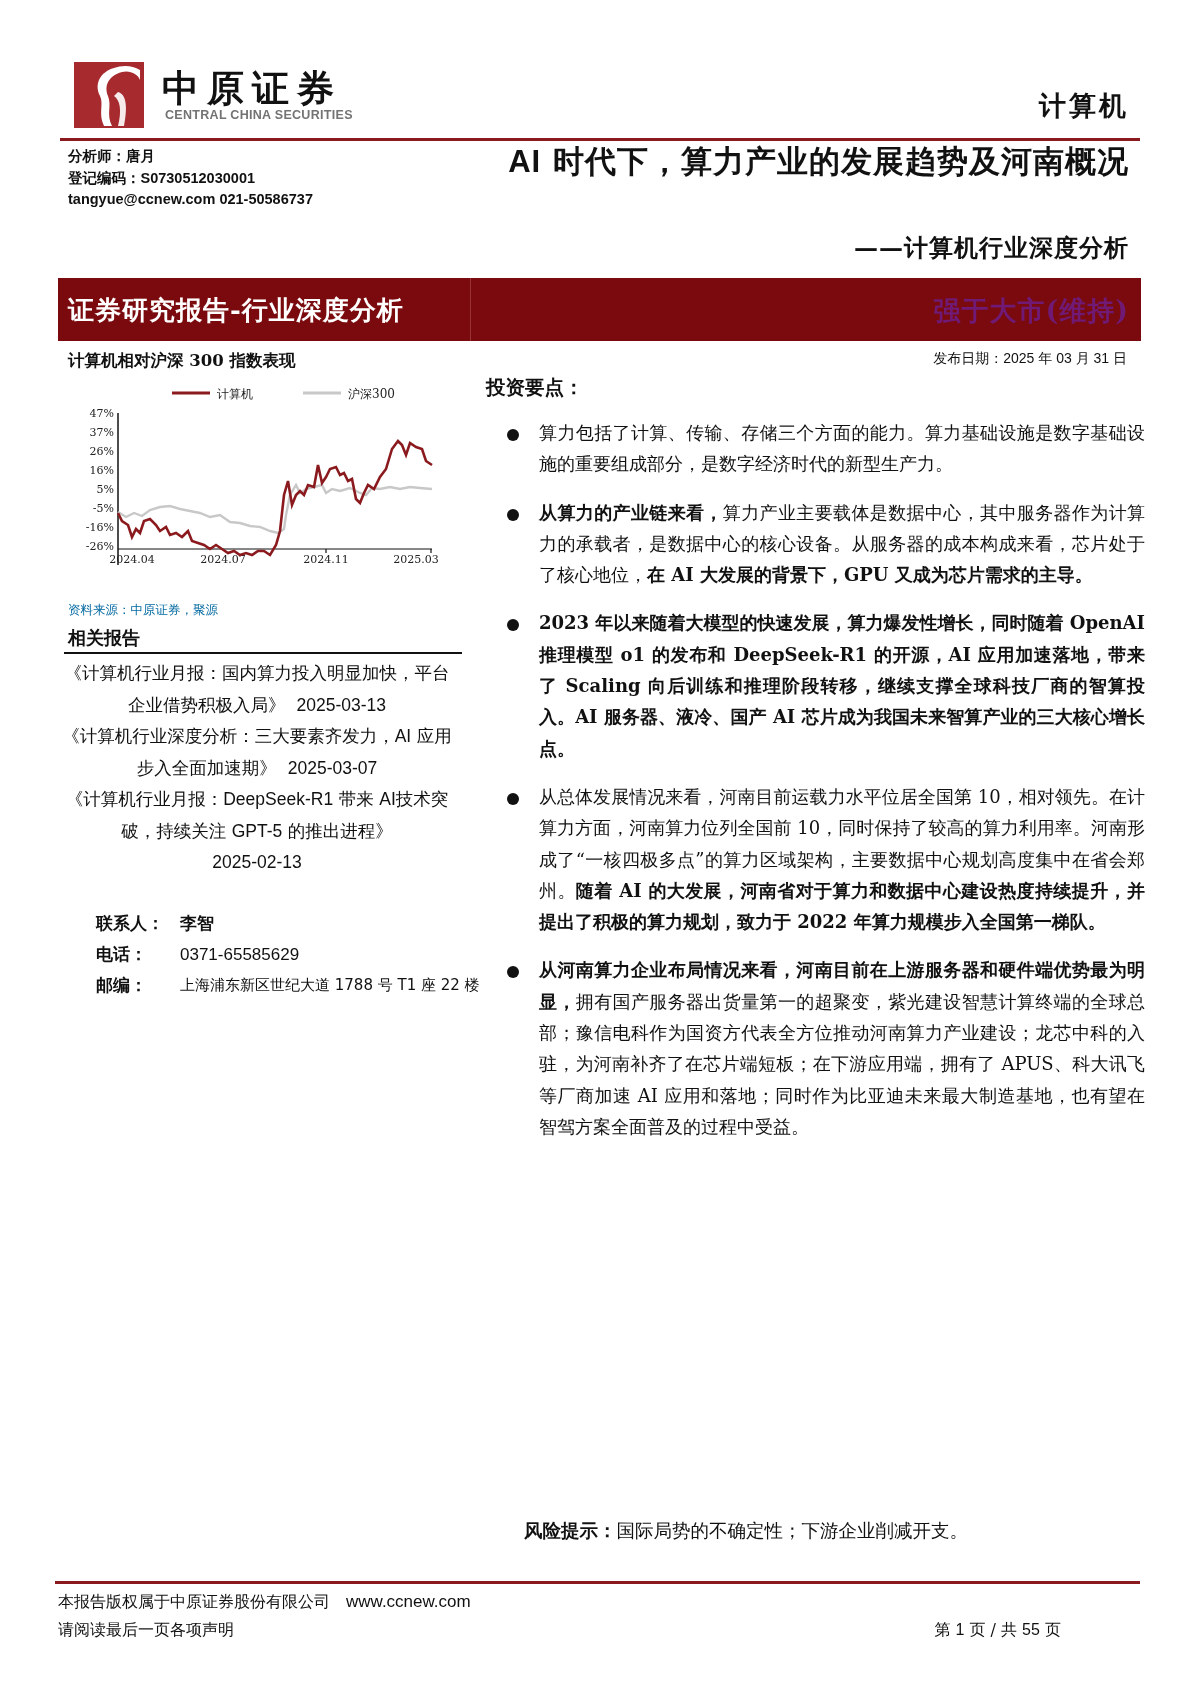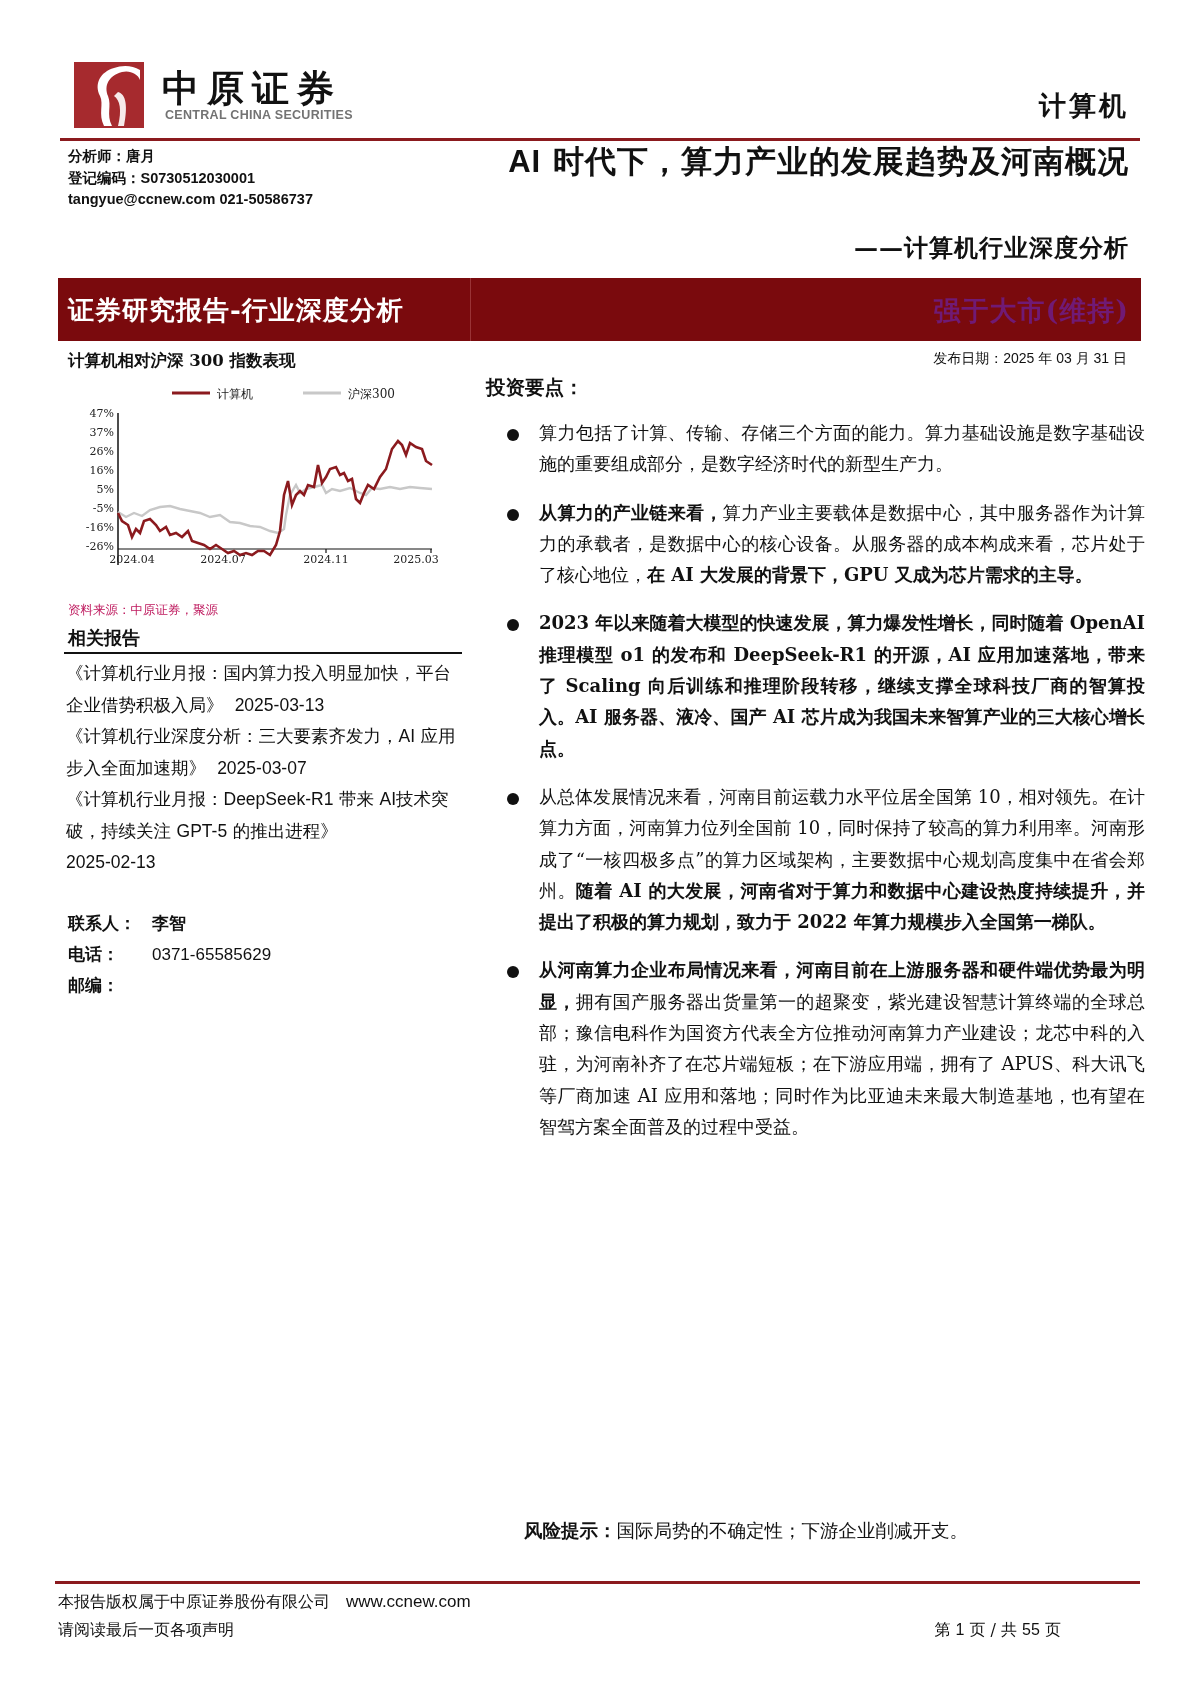--- a/index.html
+++ b/index.html
@@ -27,29 +27,29 @@
     
     .banner { left: 58px; top: 278px; width: 1083px; height: 63px; background: #7a0a0d; }
     .banner-left { left: 58px; top: 278px; width: 412px; height: 63px; border-right: 1px solid #9a3336; }
     .banner-left-text { left: 68px; top: 293px; color: #fff; font-size: 26px; font-weight: bold; letter-spacing: 1px; }
     .banner-right-text { right: 62px; top: 293px; color: #701a75; font-size: 27px; font-weight: bold; letter-spacing: 1px; }
     .perf-title { left: 68px; top: 350px; font-size: 16.5px; font-weight: bold; text-align: center; }
     .pub-date { right: 64px; top: 350px; font-size: 14px; }
     .pub-date .num { font-family: "Liberation Sans", sans-serif; }
     
     .chart { left: 60px; top: 385px; width: 400px; height: 200px; }
-    .source { left: 68px; top: 602px; font-size: 12.5px; color: #be185d; }
+    .source { left: 68px; top: 602px; font-size: 12.5px; color: #0369a1; }
     
     .rel-title { left: 68px; top: 626px; font-size: 18px; font-weight: bold; }
     .rel-rule { left: 64px; top: 652px; width: 398px; height: 2px; background: #111; }
-    .rel-list { left: 66px; top: 658px; width: 400px; font-size: 17.5px; line-height: 31.5px; }
+    .rel-list { left: 57px; top: 658px; width: 400px; font-size: 17.5px; line-height: 31.5px; text-align: center; }
     .rel-list .sans { font-family: "Liberation Sans", sans-serif; }
     
     .contact { left: 68px; top: 908px; width: 420px; font-size: 17px; line-height: 31px; }
-    .contact .row { display: flex; }
+    .contact .row { display: flex; margin-left: 28px; }
     .contact .k { font-weight: bold; width: 84px; }
     .contact .v.small { font-size: 15px; font-family: "DejaVu Sans", sans-serif; }
     .contact .v.sans { font-family: "Liberation Sans", sans-serif; }
     
     .kp-title { left: 486px; top: 374px; font-size: 19.5px; font-weight: bold; }
     .bullets { left: 505px; top: 417px; width: 640px; }
     .bullet { position: relative; padding-left: 34px; font-size: 18px; line-height: 31.3px; margin-bottom: 17px; text-align: justify; }
     .bullet .dot { position: absolute; left: 2px; top: 12px; width: 12px; height: 12px; border-radius: 50%; background: #111; }
     .bullet b { font-weight: bold; }
     .sans { font-family: "Liberation Sans", sans-serif; }
@@ -154,20 +154,21 @@
   <div class="row">
       <span class="k">联系人：</span>
       <span class="v" style="font-weight:bold">李智</span>
     </div>
   <div class="row">
       <span class="k">电话：</span>
       <span class="v sans">0371-65585629</span>
     </div>
   <div class="row">
       <span class="k">邮编：</span>
+      <span class="v small">上海浦东新区世纪大道 1788 号 T1 座 22 楼</span>
     </div>
 </div>
 
 <div class="abs kp-title">投资要点：</div>
 <div class="abs bullets">
   <div class="bullet">
     <span class="dot"></span>
     <span>算力包括了计算、传输、存储三个方面的能力。算力基础设施是数字基础设施的重要组成部分，是数字经济时代的新型生产力。</span>
   </div>
   <div class="bullet">

